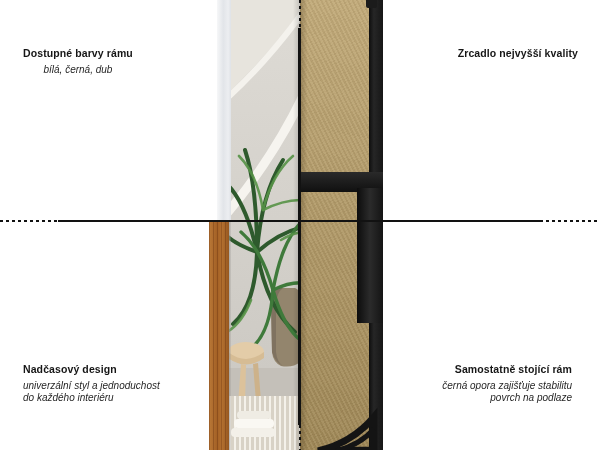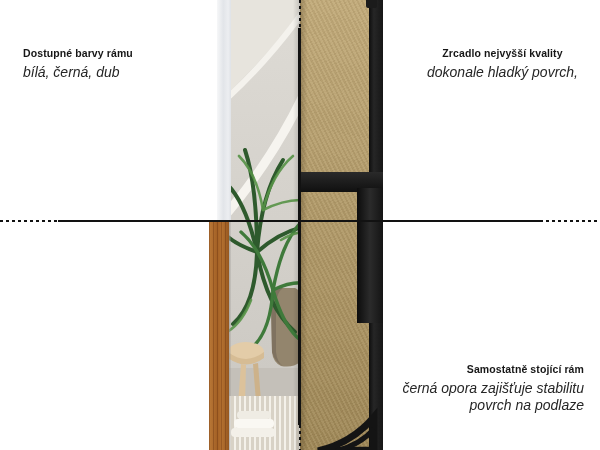--- a/index.html
+++ b/index.html
@@ -6,26 +6,26 @@
   .canvas{
     position:relative;width:600px;height:450px;background:#ffffff;
     font-family:"Liberation Sans",sans-serif;overflow:hidden;
   }
   
   .label{position:absolute;z-index:10;max-width:190px;}
   .label .title{
     margin:0 0 4px 0;font-size:10.5px;font-weight:700;color:#161616;
     letter-spacing:.1px;line-height:1.2;
   }
-  .label .sub{font-size:14px;font-style:italic;color:#262626;line-height:1.26;}
+  .label .sub{font-size:10px;font-style:italic;color:#262626;line-height:1.26;}
   .label .sub span{display:block;}
-  .label.tl{left:23px;top:47px;text-align:left;}
+  .label.tl{left:23px;top:47px;text-align:center;}
   .label.tr{right:22px;top:47px;text-align:center;}
   .label.bl{left:23px;top:363px;text-align:left;}
-  .label.br{right:16px;top:363px;text-align:right;}
+  .label.br{right:28px;top:363px;text-align:right;}
 
   
   .line{position:absolute;z-index:6;}
   .dash-h{height:2px;background-image:repeating-linear-gradient(90deg,#111 0 3px,transparent 3px 6px);}
   .dash-v{width:2px;background-image:repeating-linear-gradient(180deg,#111 0 3px,transparent 3px 6px);}
   .solid-h{height:2px;background:#121212;}
   .solid-v{width:3px;background:#121212;}
 
   
   .photo{position:absolute;z-index:1;}
@@ -161,24 +161,30 @@
   <div class="label tl">
     <h3 class="title">Dostupné barvy rámu</h3>
     <div class="sub">
       <span>bílá, černá, dub</span>
     </div>
   </div>
 
   <div class="label tr">
     <h3 class="title">Zrcadlo nejvyšší kvality</h3>
     <div class="sub">
-      <span>dokonale hladký povrch,</span>
     </div>
   </div>
 
+  <div class="label bl">
+    <h3 class="title">Nadčasový design</h3>
+    <div class="sub">
+      <span>univerzální styl a jednoduchost</span>
+      <span>do každého interiéru</span>
+    </div>
+  </div>
 
   <div class="label br">
     <h3 class="title">Samostatně stojící rám</h3>
     <div class="sub">
       <span>černá opora zajišťuje stabilitu</span>
       <span>povrch na podlaze</span>
     </div>
   </div>
 
 </div>

